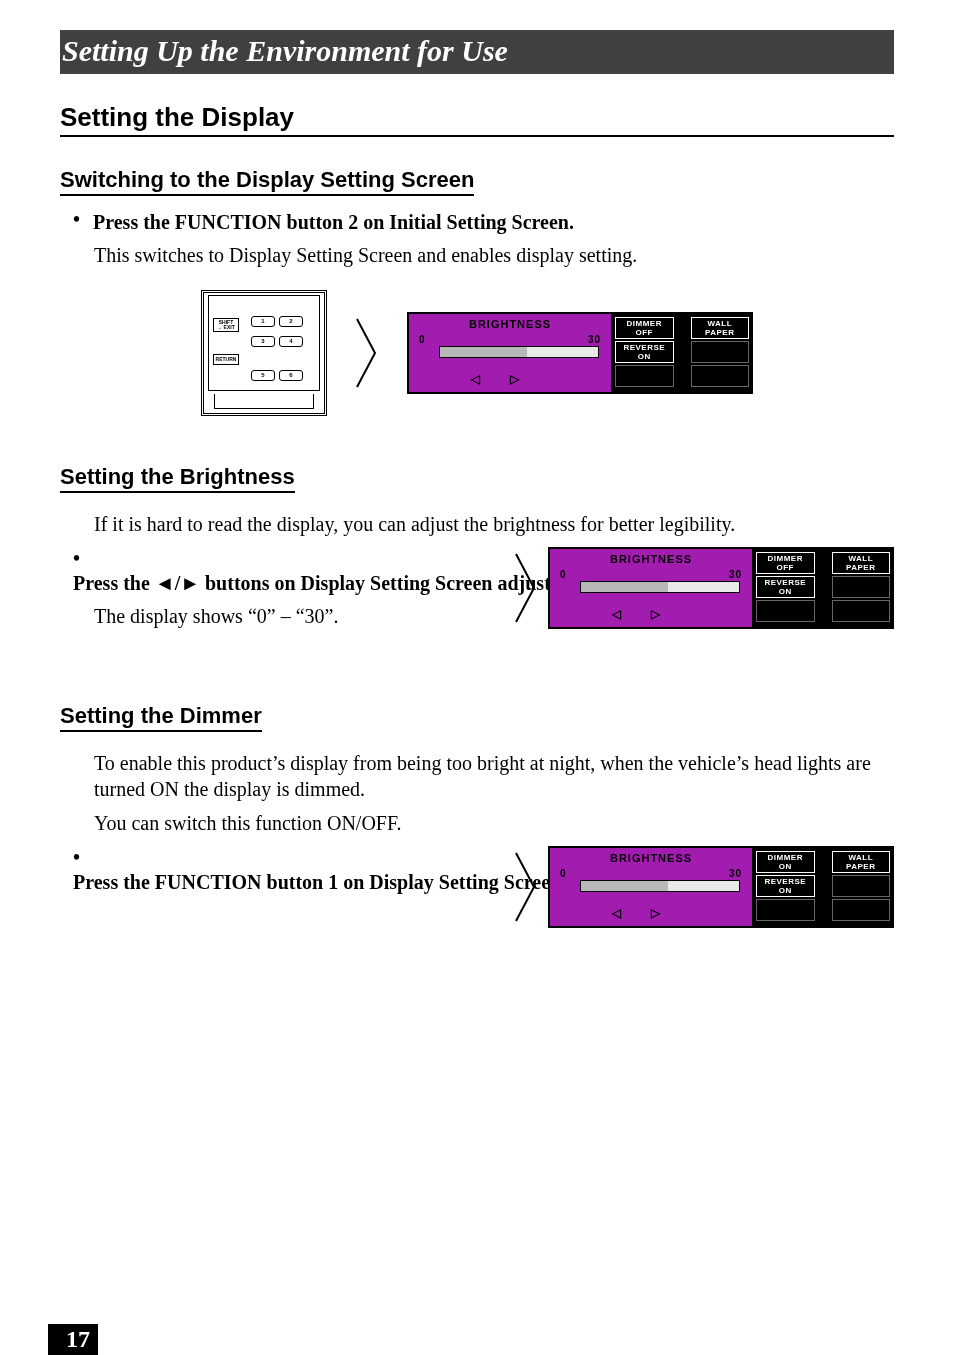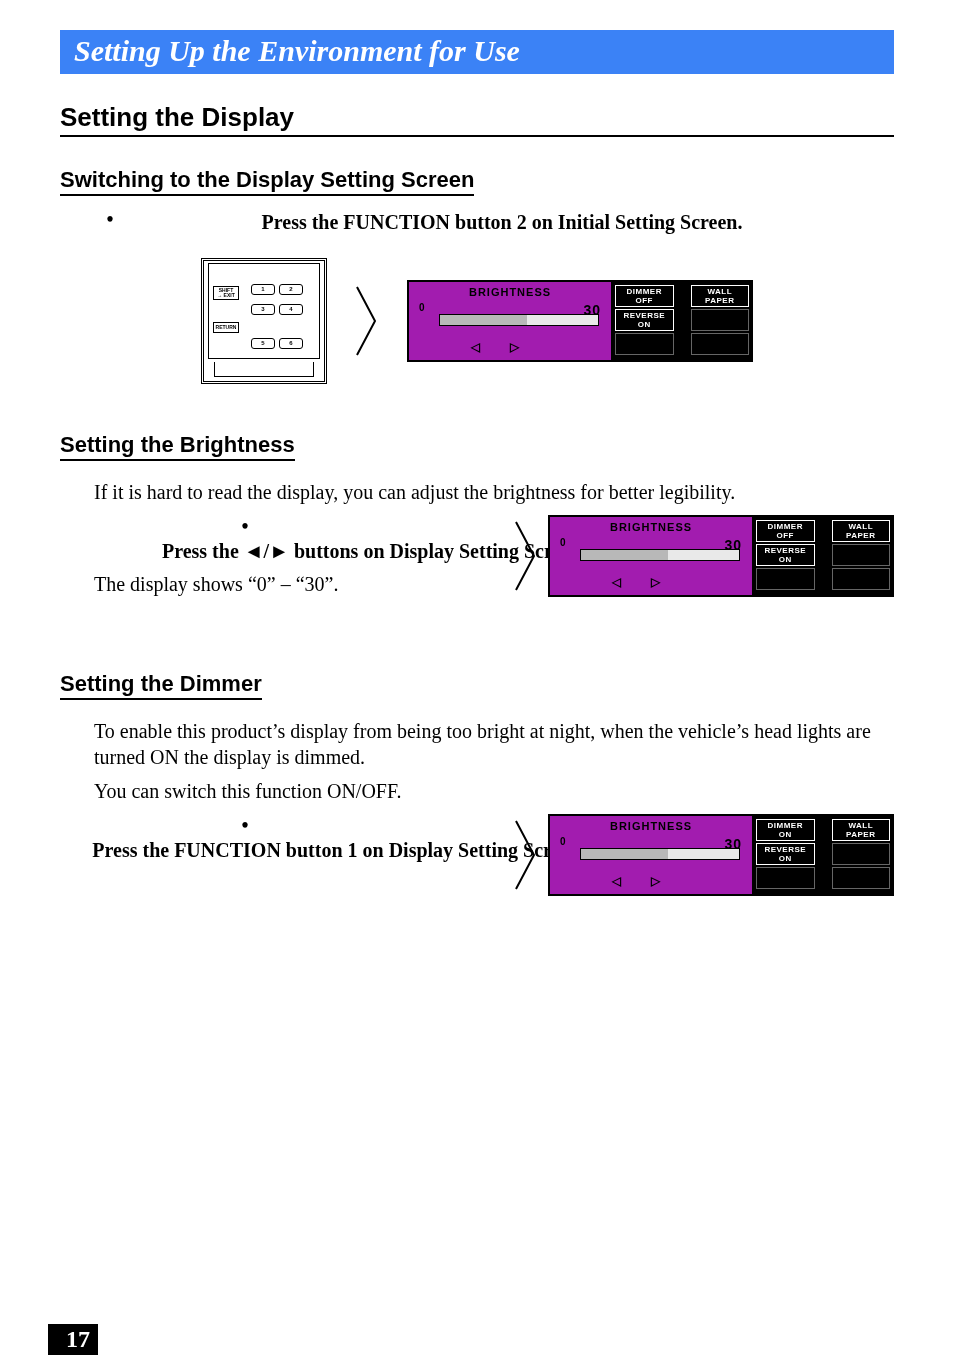--- a/index.html
+++ b/index.html
@@ -9,46 +9,46 @@
     width:954px;
     font-family:"Times New Roman",serif;
     color:#000;
   }
   .page{
     padding:30px 60px 30px 60px;
     min-height:1295px;
     position:relative;
   }
   .black-bar{
-    background:#3b82f6;
+    background:#404040;
     color:#fff;
     font-style:italic;
     font-weight:bold;
     font-family:"Times New Roman",serif;
     font-size:30px;
-    padding:4px 4px 6px 14px;
+    padding:4px 4px 6px 2px;
     margin:0 0 28px 0;
   }
   .h1{
     font-family:Arial,Helvetica,sans-serif;
     font-weight:bold;
     font-size:26px;
     margin:0 0 2px 0;
   }
   .h1-rule{border:none;border-top:2px solid #000;margin:0 0 30px 0;}
   .h2{
     font-family:Arial,Helvetica,sans-serif;
     font-weight:bold;
     font-size:22px;
     display:inline-block;
     border-bottom:2px solid #000;
     padding-bottom:1px;
     margin:0 0 12px 0;
   }
-  .bullet-row{margin-left:30px;text-align:center;}
+  .bullet-row{margin-left:13px;}
   .bullet-row .dot{display:inline-block;width:16px;vertical-align:top;font-size:20px;line-height:22px;font-weight:bold;}
   .bullet-row .txt{display:inline-block;vertical-align:top;width:760px;}
   .step{font-family:"Times New Roman",serif;font-weight:bold;font-size:20px;line-height:28px;}
   .step .tri{font-family:Arial,sans-serif;}
   .body-text{font-family:"Times New Roman",serif;font-size:20px;line-height:26px;margin:6px 0 0 34px;}
   .body-text.intro{margin-left:34px;}
   .section-gap{height:48px;}
   .two-col{display:flex;align-items:flex-start;gap:24px;margin-top:4px;}
   .two-col .left{width:340px;}
   .two-col .right{flex:1; display:flex; justify-content:flex-end;}
@@ -56,21 +56,21 @@
   
   .lcd-wrap{display:flex;align-items:center;gap:10px;}
   .lcd{border:2px solid #000;display:flex;height:78px;width:342px;}
   .lcd-left{background:#a21caf;flex:1;position:relative;border-right:2px solid #000;}
   .lcd-right{background:#000;width:134px;display:flex;flex-direction:column;padding:3px 2px;gap:2px;}
   .btn-slot{height:22px;display:flex;gap:17px;}
   .fbtn{flex:1;border:1px solid #fff;color:#fff;font-family:Arial,sans-serif;font-size:8px;line-height:9px;text-align:center;display:flex;flex-direction:column;justify-content:center;letter-spacing:0.5px;font-weight:bold;}
   .fbtn.off{border-color:#666;}
   .bright-label{position:absolute;top:4px;left:0;right:0;text-align:center;font-family:Arial,sans-serif;font-size:11px;letter-spacing:1px;font-weight:bold;}
   .scale-0{position:absolute;top:20px;left:10px;font-family:Arial,sans-serif;font-size:10px;font-weight:bold;}
-  .scale-30{position:absolute;top:20px;right:10px;font-family:Arial,sans-serif;font-size:14px;font-weight:bold;letter-spacing:1px;}
+  .scale-30{position:absolute;top:20px;right:10px;font-family:Arial,sans-serif;font-size:10px;font-weight:bold;letter-spacing:1px;}
   .bar{position:absolute;top:32px;left:30px;right:12px;height:10px;border:1px solid #000;display:flex;}
   .bar .fill{background:#b8b8b8;width:55%;}
   .bar .rest{flex:1;background:#e9e9e9;}
   .arrows{position:absolute;bottom:6px;left:0;right:0;text-align:center;font-family:Arial,sans-serif;font-size:12px;letter-spacing:30px;font-weight:bold;}
   .ptr{display:inline-block;}
   .ptr svg{display:block;}
 
   
   .device{border:3px double #000;width:120px;height:120px;position:relative;background:#fff;}
   .device-inner{position:absolute;left:4px;top:2px;right:4px;bottom:22px;border:1px solid #000;}
@@ -101,20 +101,21 @@
   <hr class="h1-rule">
 
   
   <div class="h2">Switching to the Display Setting Screen</div>
   <div class="bullet-row">
     <span class="dot">•</span>
     <span class="txt">
       <span class="step">Press the FUNCTION button 2 on Initial Setting Screen.</span>
     </span>
   </div>
+  <div class="body-text">This switches to Display Setting Screen and enables display setting.</div>
 
   <div style="display:flex;align-items:center;justify-content:center;gap:28px;margin:22px 0 0 0;">
 
     <div class="device">
       <div class="device-inner">
         <div class="mini-label" style="left:4px;top:22px;width:22px;">
           <span>SHIFT</span><br><span>→ EXIT</span>
         </div>
         <div class="mini-label" style="left:4px;top:58px;width:22px;line-height:7px;">RETURN</div>
         <div class="mini-key" style="left:42px;top:20px;">1</div>

